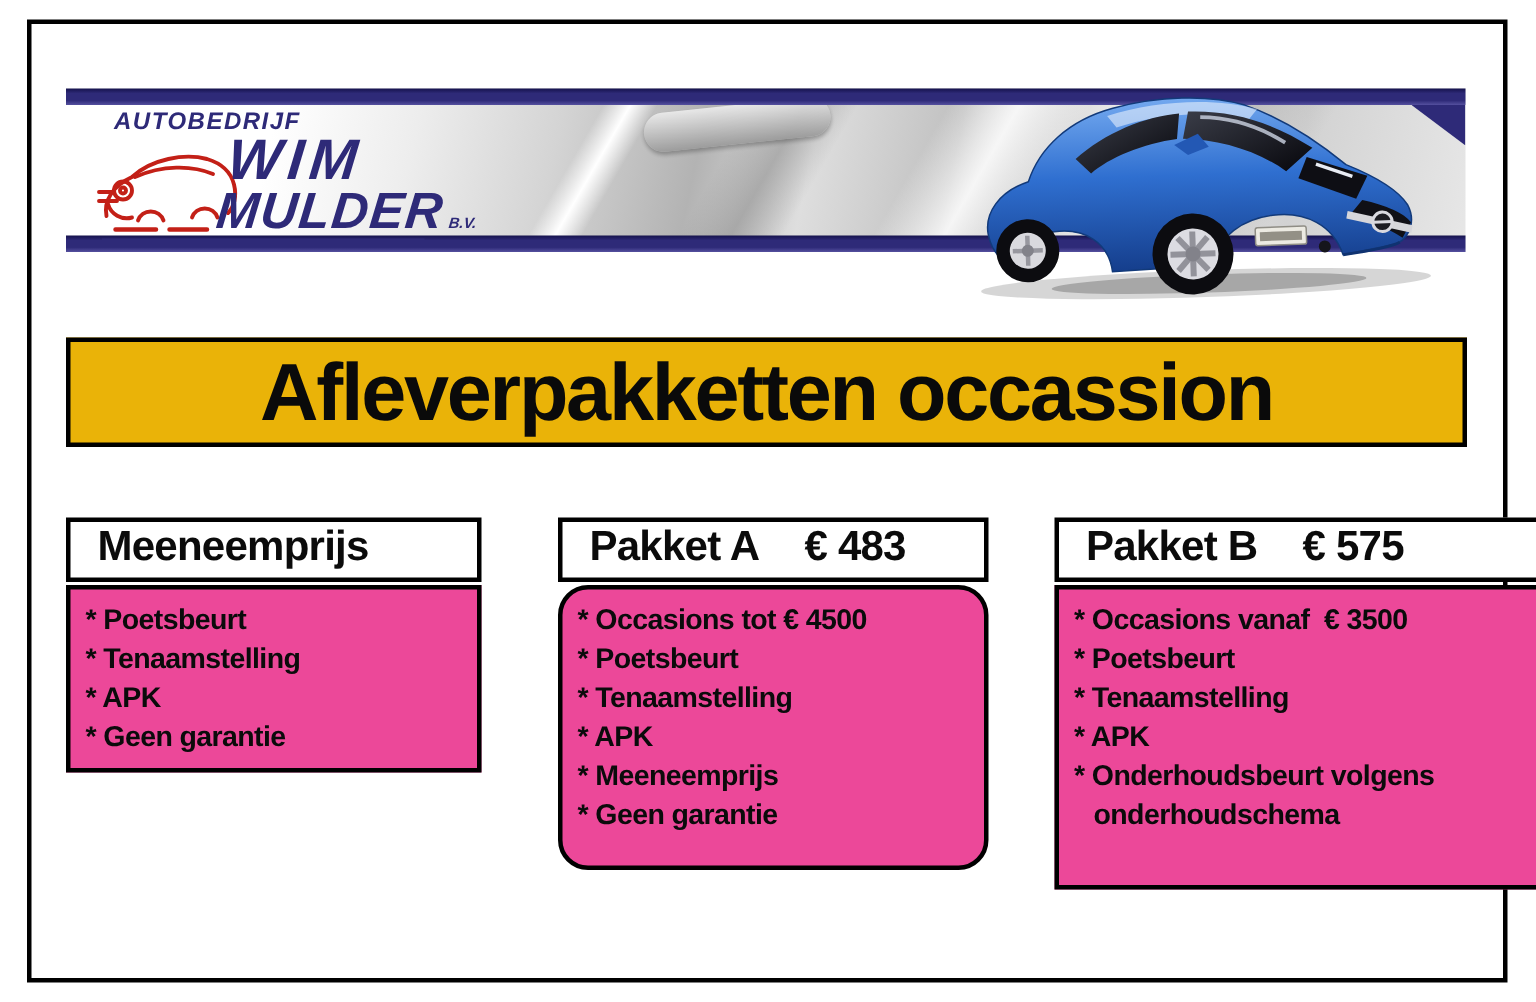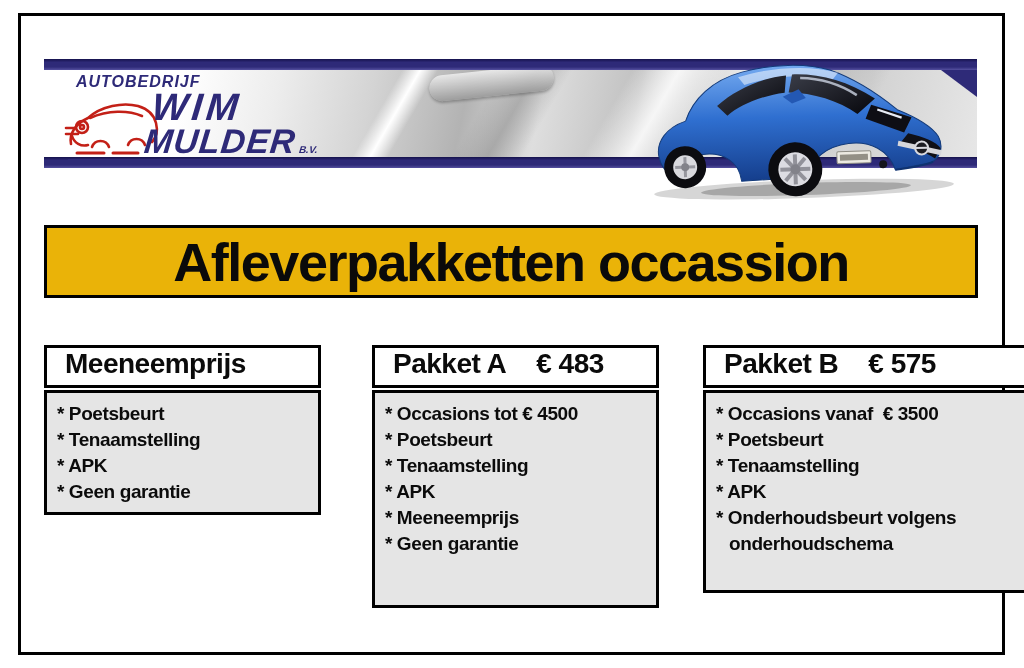--- a/index.html
+++ b/index.html
@@ -84,26 +84,26 @@
   .pkg-meeneemprijs { left:44px;  width:277px; }
   .pkg-a            { left:372px; width:287px; }
   .pkg-b            { left:703px; width:324px; }
   .pkg-header {
     border:3px solid var(--border); height:43px; background:#ffffff;
     display:flex; align-items:flex-start; padding-left:18px;
     font-size:28px; font-weight:700; letter-spacing:-0.5px;
   }
   .pkg-price { margin-left:30px; }
   .pkg-body {
-    border:3px solid var(--border); margin-top:2px; background:#e5e5e5;
+    border:3px solid var(--border); margin-top:2px; background:#ec4899;
     padding:8px 8px 0 10px; font-size:19px; font-weight:700;
     letter-spacing:-0.4px; line-height:26px;
   }
   .pkg-meeneemprijs .pkg-body { height:125px; }
-  .pkg-a .pkg-body            { height:218px; }
+  .pkg-a .pkg-body            { height:190px;border-radius:20px; }
   .pkg-b .pkg-body            { height:203px; }
   .pkg-item { padding-left:13px; text-indent:-13px; white-space:pre-wrap; }
 </style>
 </head>
 <body>
 
 <div class="outer-border"></div>
 
 <div class="banner">
   <div class="banner-bg">

